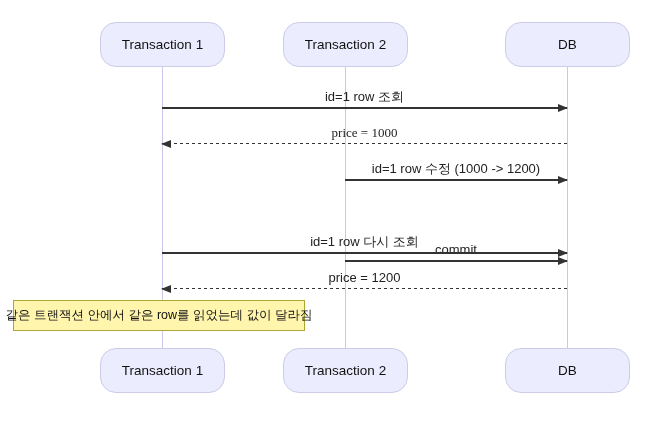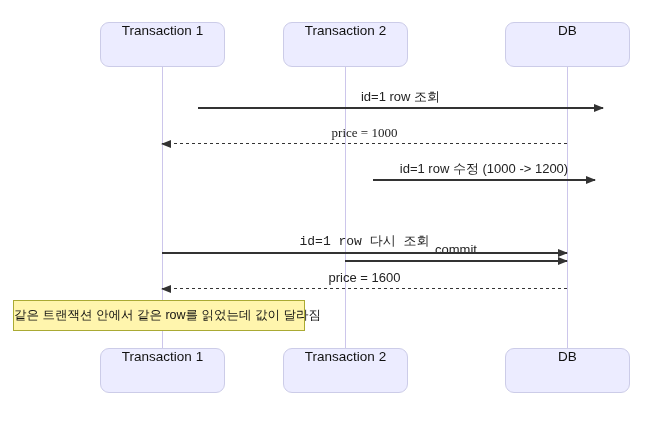--- a/index.html
+++ b/index.html
@@ -10,22 +10,23 @@
     background: #ffffff;
     font-family: "Liberation Sans", sans-serif;
     overflow: hidden;
   }
   .actor-box {
     position: absolute;
     width: 125px;
     height: 45px;
     background: var(--actor-fill, #ECECFF);
     border: 1px solid var(--actor-border, #CCCCE8);
-    border-radius: 9px;
+    border-radius: 16px;
     display: flex;
+    align-items: center;
     justify-content: center;
     font-size: 13.5px;
     color: #111111;
     box-sizing: border-box;
   }
   .lifeline {
     position: absolute;
     top: 67px;
     height: 281px;
     width: 1px;
@@ -64,21 +65,21 @@
     position: absolute;
     left: 13px;
     top: 300px;
     width: 292px;
     height: 31px;
     background: var(--note-fill, #FFF5AD);
     border: 1px solid var(--note-border, #AAAA33);
     box-sizing: border-box;
     display: flex;
     align-items: center;
-    justify-content: flex-start;
+    justify-content: center;
     font-size: 12.5px;
     color: #111111;
     white-space: nowrap;
   }
 </style>
 </head>
 <body>
 
 <div class="stage">
 
@@ -89,57 +90,57 @@
   <div class="actor-box" style="left:100px; top:22px;">
     <span>Transaction 1</span>
   </div>
   <div class="actor-box" style="left:283px; top:22px;">
     <span>Transaction 2</span>
   </div>
   <div class="actor-box" style="left:505px; top:22px;">
     <span>DB</span>
   </div>
 
-  <div class="message" style="left:162px; width:405px; top:88px;padding-left:36px;">
+  <div class="message" style="left:162px; width:405px; top:88px;">
     <div class="msg-label">id=1 row 조회</div>
     <div class="msg-line">
       <span class="arrowhead right"></span>
     </div>
   </div>
 
   <div class="message" style="left:162px; width:405px; top:124px;font-family:Liberation Serif, serif;">
     <div class="msg-label">price = 1000</div>
     <div class="msg-line dashed">
       <span class="arrowhead left"></span>
     </div>
   </div>
 
-  <div class="message" style="left:345px; width:222px; top:160px;margin-left:28px;">
+  <div class="message" style="left:345px; width:222px; top:160px;">
     <div class="msg-label">id=1 row 수정 (1000 -&gt; 1200)</div>
     <div class="msg-line">
       <span class="arrowhead right"></span>
     </div>
   </div>
 
   <div class="message" style="left:345px; width:222px; top:197px;margin-top:44px;">
     <div class="msg-label">commit</div>
     <div class="msg-line">
       <span class="arrowhead right"></span>
     </div>
   </div>
 
-  <div class="message" style="left:162px; width:405px; top:233px;font-family:Liberation Mono, monospace;">
+  <div class="message" style="left:162px; width:405px; top:233px;">
     <div class="msg-label">id=1 row 다시 조회</div>
     <div class="msg-line">
       <span class="arrowhead right"></span>
     </div>
   </div>
 
   <div class="message" style="left:162px; width:405px; top:269px;">
-    <div class="msg-label">price = 1600</div>
+    <div class="msg-label">price = 1200</div>
     <div class="msg-line dashed">
       <span class="arrowhead left"></span>
     </div>
   </div>
 
   <div class="note-box">
     <span>같은 트랜잭션 안에서 같은 row를 읽었는데 값이 달라짐</span>
   </div>
 
   <div class="actor-box" style="left:100px; top:348px;">

